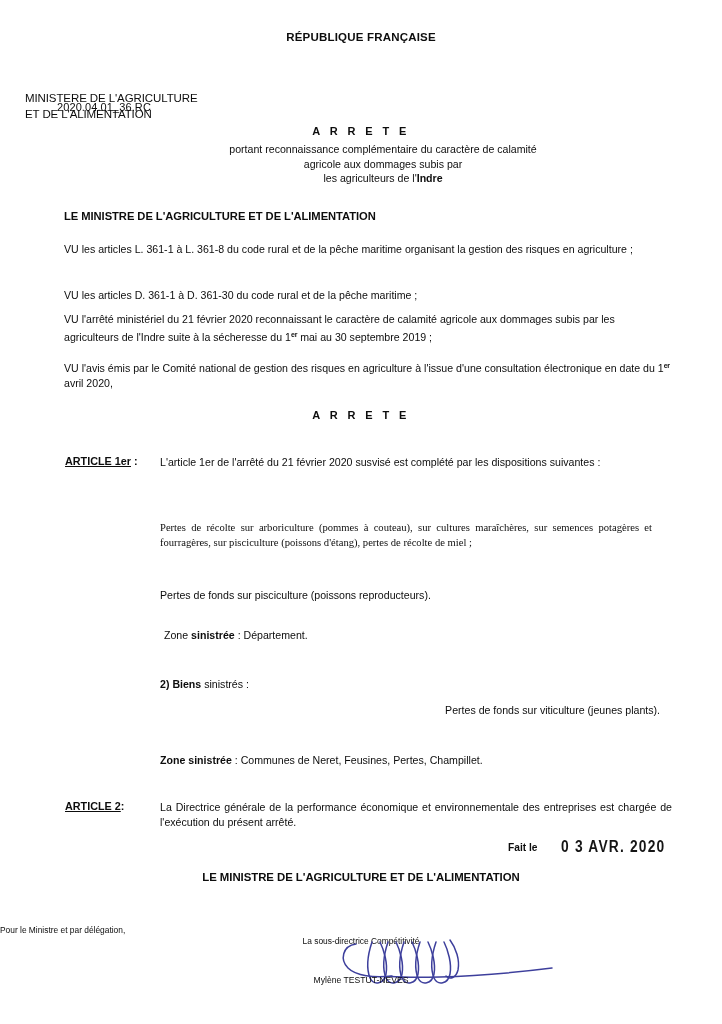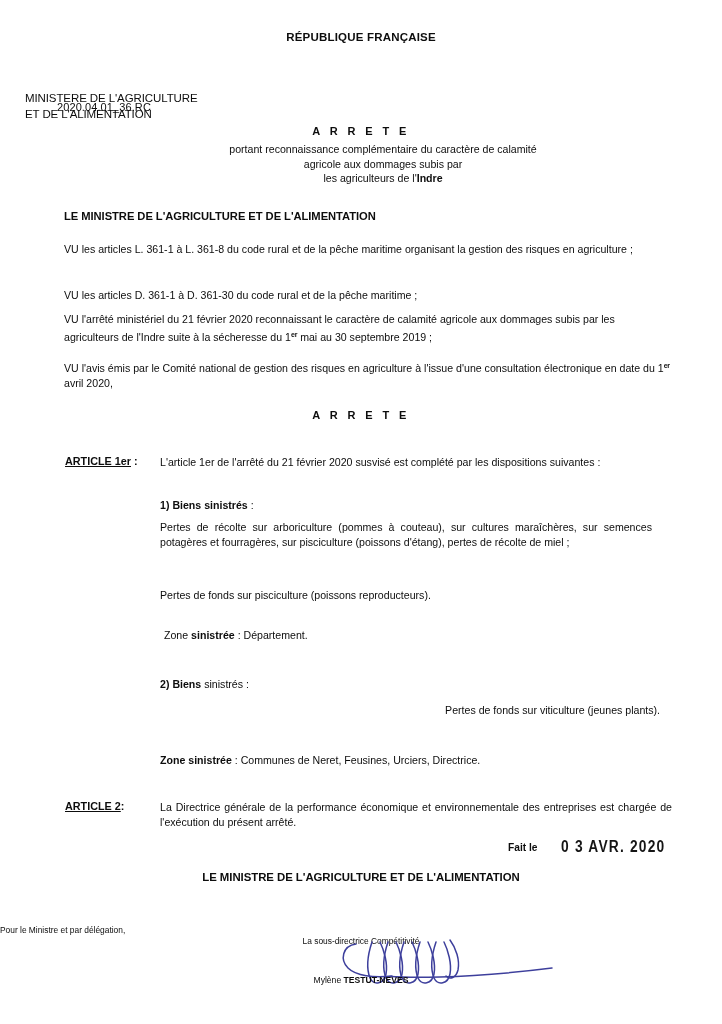--- a/index.html
+++ b/index.html
@@ -122,21 +122,21 @@
   #article2-label { top: 800px; }
   #article2-body  { top: 800px; }
 
   
   .prov {
     left: 160px;
     width: 500px;
     font-size: 10.6px;
     line-height: 15.4px;
   }
-  .prov.just { text-align: justify; text-justify: inter-word; }
+  .prov.just { text-align: justify; text-justify: inter-word; font-family: Liberation Serif, serif; }
   #prov1-heading { top: 498px; }
   #prov1-text    { top: 520px; width: 492px; }
   #prov1-fonds   { top: 588px; }
   #prov1-zone    { top: 628px; left: 164px; }
   #prov2-heading { top: 677px; }
   #prov2-text    { top: 703px; text-align: right; }
   #prov2-zone    { top: 753px; }
 
   
   #fait-le {
@@ -177,21 +177,21 @@
     top: 936px; left: 0; width: 722px;
     text-align: center;
     font-size: 8.4px;
   }
   #signatory-name {
     top: 975px; left: 0; width: 722px;
     text-align: center;
     font-size: 8.6px;
   }
   #signatory-name .sn-first { font-weight: normal; }
-  #signatory-name .sn-last  { font-weight: bold; text-align: right; }
+  #signatory-name .sn-last  { font-weight: normal; text-align: right; }
 
   #signature-mark {
     top: 930px;
     left: 330px;
     width: 260px;
     height: 62px;
     pointer-events: none;
   }
 
   
@@ -233,33 +233,32 @@
   <div class="abs vu" id="vu-3"><span>VU l'arrêté ministériel du 21 février 2020 reconnaissant le caractère de calamité agricole aux dommages subis par les agriculteurs de l'Indre suite à la sécheresse du 1</span><sup class="ord">er</sup><span> mai au 30 septembre 2019 ;</span></div>
 
   <div class="abs vu" id="vu-4"><span>VU l'avis émis par le Comité national de gestion des risques en agriculture à l'issue d'une consultation électronique en date du 1</span><sup class="ord">er</sup><span> avril 2020,</span></div>
 
   <div class="abs" id="arrete-heading">A R R E T E</div>
 
   <div class="abs article-label" id="article1-label"><span class="lbl">ARTICLE 1er</span> <span>:</span></div>
 
   <div class="abs article-body" id="article1-body">L'article 1er de l'arrêté du 21 février 2020 susvisé est complété par les dispositions suivantes :</div>
 
-  <div class="abs prov" id="prov1-heading"><span class="b">1)</span> <span class="b">Biens</span> <span class="b">sinistrés</span> <span>:</span></div>
 
   <div class="abs prov just" id="prov1-text">Pertes de récolte sur arboriculture (pommes à couteau), sur cultures maraîchères, sur semences potagères et fourragères, sur pisciculture (poissons d'étang), pertes de récolte de miel ;</div>
 
   <div class="abs prov" id="prov1-fonds">Pertes de fonds sur pisciculture (poissons reproducteurs).</div>
 
   <div class="abs prov" id="prov1-zone"><span>Zone </span><span class="b">sinistrée</span> <span>: Département.</span></div>
 
   <div class="abs prov" id="prov2-heading"><span class="b">2)</span> <span class="b">Biens</span> <span>sinistrés</span> <span>:</span></div>
 
   <div class="abs prov" id="prov2-text">Pertes de fonds sur viticulture (jeunes plants).</div>
 
-  <div class="abs prov" id="prov2-zone"><span class="b">Zone sinistrée</span> <span>: Communes de Neret, Feusines, Urciers, Directrice.</span></div>
+  <div class="abs prov" id="prov2-zone"><span class="b">Zone sinistrée</span> <span>: Communes de Neret, Feusines, Pertes, Champillet.</span></div>
 
   <div class="abs article-label" id="article2-label"><span class="lbl">ARTICLE 2</span><span>:</span></div>
 
   <div class="abs article-body" id="article2-body">La Directrice générale de la performance économique et environnementale des entreprises est chargée de l'exécution du présent arrêté.</div>
 
   <div class="abs" id="fait-le">Fait le</div>
   <div class="abs" id="date-stamp">0 3 AVR. 2020</div>
 
   <div class="abs" id="signature-ministry">LE MINISTRE DE L'AGRICULTURE ET DE L'ALIMENTATION</div>
 

